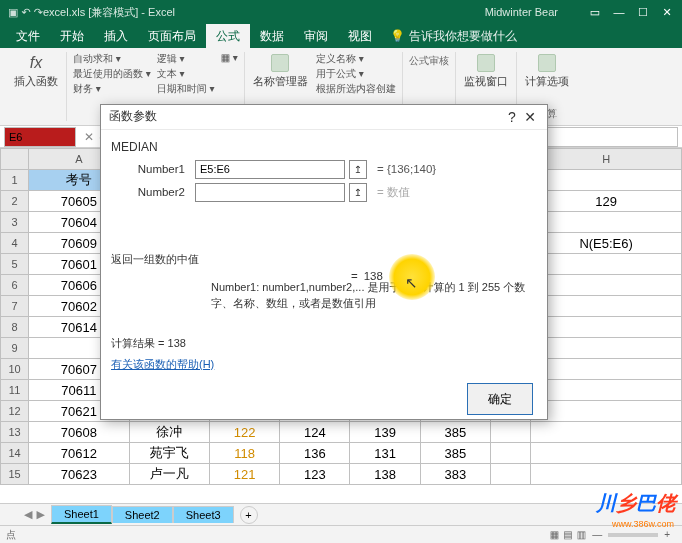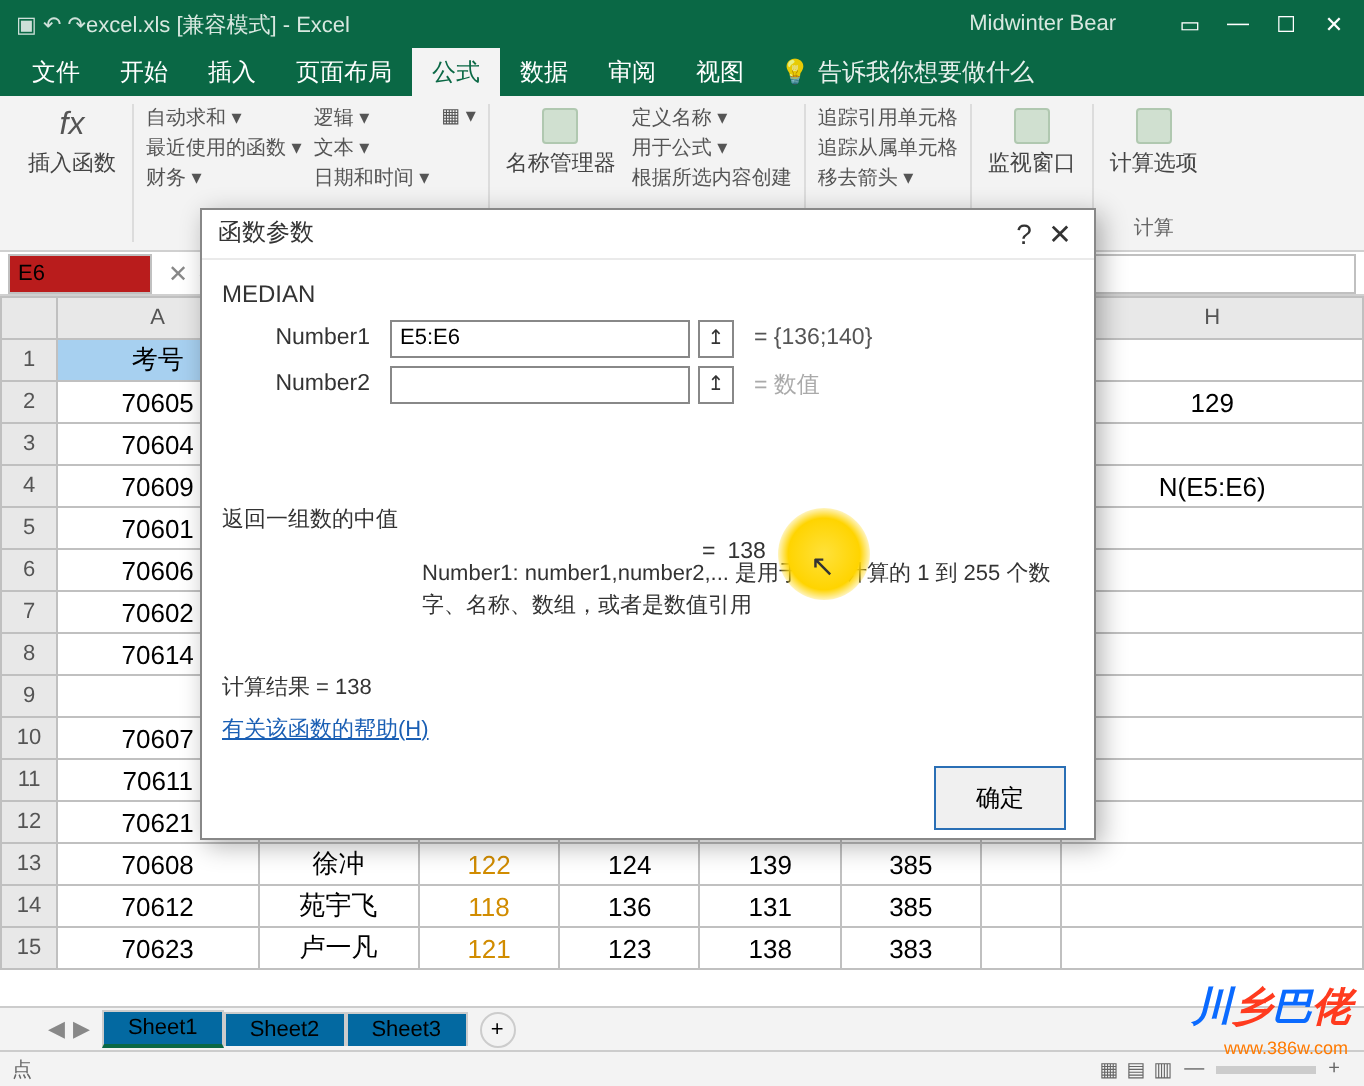--- a/index.html
+++ b/index.html
@@ -71,21 +71,21 @@
   .arg-help { margin: 12px 10px 0 100px; font-size: 11px; color: #333; line-height: 1.5; }
   .calc-result { margin-top: 24px; font-size: 11px; }
   .help-link { color: #1a5fb4; text-decoration: underline; font-size: 11px; margin-top: 6px; display: inline-block; cursor: pointer; }
   .dialog-buttons { height: 42px; display: flex; align-items: center; justify-content: flex-end; gap: 10px; padding: 0 14px; }
   .btn { width: 66px; height: 32px; border: 1px solid #888; background: #f0f0f0; font-size: 12px; cursor: pointer; }
   .btn.primary { border: 1px solid #2a6fb5; }
 
   
   .sheet-tabs { position: absolute; bottom: 18px; left: 0; right: 0; height: 22px; background: #f3f3f3; border-top: 1px solid #ccc; display: flex; align-items: center; font-size: 11px; padding-left: 24px; }
   .sheet-tabs .nav { display: flex; gap: 4px; color: #888; margin-right: 6px; }
-  .sheet-tab { border: 1px solid #ccc; padding: 2px 12px; background: #0369a1; cursor: pointer; border-bottom: none; }
+  .sheet-tab { border: 1px solid #ccc; padding: 2px 12px; background: #7dd3fc; cursor: pointer; border-bottom: none; }
   .sheet-tab.active { border-bottom: 2px solid #0a6845; font-weight: 500; }
   .add-sheet { margin-left: 6px; width: 18px; height: 18px; border: 1px solid #ccc; border-radius: 50%; display: flex; align-items: center; justify-content: center; cursor: pointer; }
 
   
   .status-bar { position: absolute; bottom: 0; left: 0; right: 0; height: 18px; background: #f3f3f3; border-top: 1px solid #ccc; display: flex; align-items: center; font-size: 10px; padding: 0 6px; color: #666; }
   .status-bar .spacer { flex: 1; }
 
   
   .watermark { position: absolute; right: 6px; bottom: 26px; font-size: 20px; font-weight: 700; font-style: italic; z-index: 200; pointer-events: none; }
   .watermark .c1 { color: #0a6aff; }
@@ -156,27 +156,20 @@
       </div>
       <div class="rlist">
         <span>定义名称 ▾</span>
         <span>用于公式 ▾</span>
         <span>根据所选内容创建</span>
       </div>
     </div>
     <div class="label">定义的名称</div>
   </div>
   <div class="ribbon-group">
-    <div class="items">
-      <div class="rlist">
-        <span>追踪引用单元格</span>
-        <span>追踪从属单元格</span>
-        <span>移去箭头 ▾</span>
-      </div>
-    </div>
     <div class="label">公式审核</div>
   </div>
   <div class="ribbon-group">
     <div class="rbtn">
       <div class="ico"></div>
       <span>监视窗口</span>
     </div>
   </div>
   <div class="ribbon-group" style="border-right:none">
     <div class="rbtn">

